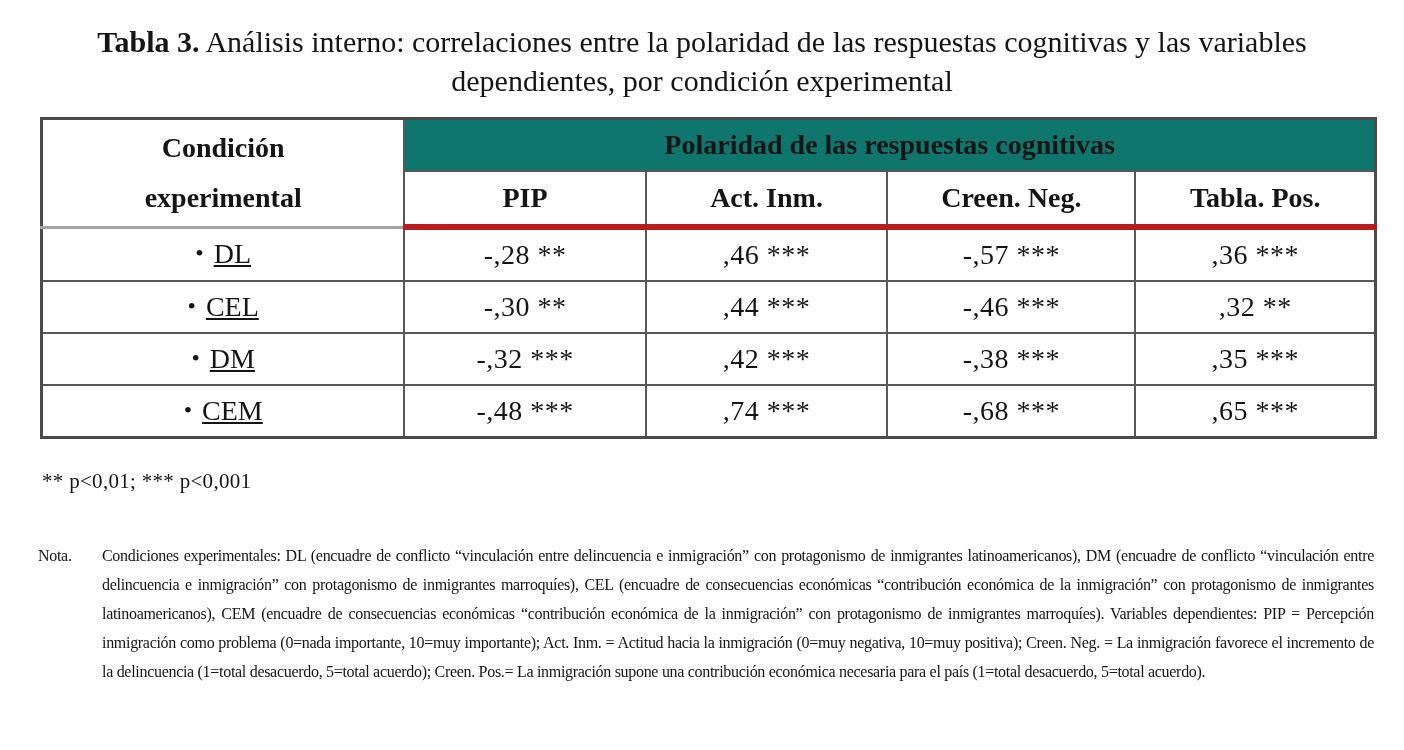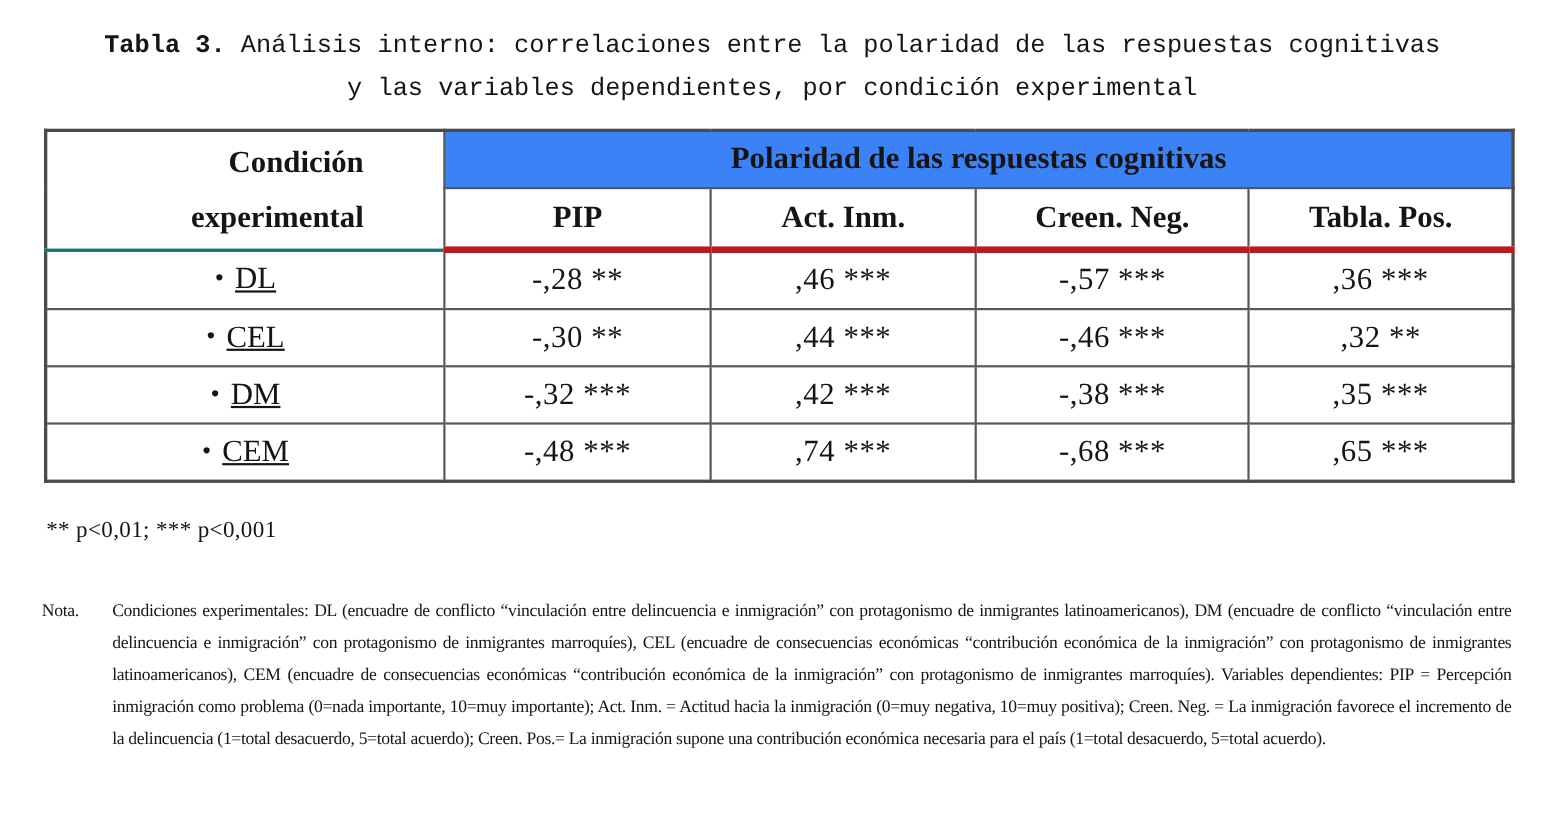--- a/index.html
+++ b/index.html
@@ -5,43 +5,43 @@
   html,body{margin:0;padding:0;}
   body{
     width:1404px;height:750px;overflow:hidden;background:#ffffff;
     font-family:"Liberation Serif", serif;color:#151515;
   }
   .page{position:relative;width:1404px;height:750px;}
 
   
   .title{
     margin:22px auto 0 auto;max-width:1240px;
-    text-align:center;font-size:23px;line-height:39px;font-family:Liberation Mono, monospace;
+    text-align:center;font-size:30px;line-height:39px;
   }
   .title .tlabel{font-weight:bold;}
 
   
   .tablewrap{margin:17px 27px 0 40px;}
   table.ctable{
     width:1337px;border-collapse:collapse;table-layout:fixed;
     border:3px solid #4b4b4b;
   }
   .ctable th,.ctable td{
     border:2px solid #585858;text-align:center;vertical-align:middle;
     font-size:28px;padding:0;background:#ffffff;
   }
   th.corner{font-weight:bold;}
   th.corner .inner{max-width:215px;margin:0 auto;line-height:50px;}
   th.group{
-    font-weight:bold;height:50px;background:#3b82f6;
+    font-weight:bold;height:50px;background:#0f766e;
   }
   th.colhead{
     font-weight:bold;height:52px;border-bottom:6px solid #b91c1c;
   }
-  th.corner{border-bottom:3px solid #0f766e;text-align:right;}
+  th.corner{border-bottom:3px solid #a3a3a3;}
   td.cond{height:50px;text-decoration:underline;}
   td.val{height:50px;letter-spacing:0.5px;}
   tbody tr:last-child td{border-bottom:1px solid #404040;}
   .bullet{display:inline-block;margin-right:10px;transform:translateY(-2px);font-size:24px;}
 
   
   .sig{
     margin:30px 0 0 42px;font-size:21px;letter-spacing:0.3px;
   }
 

